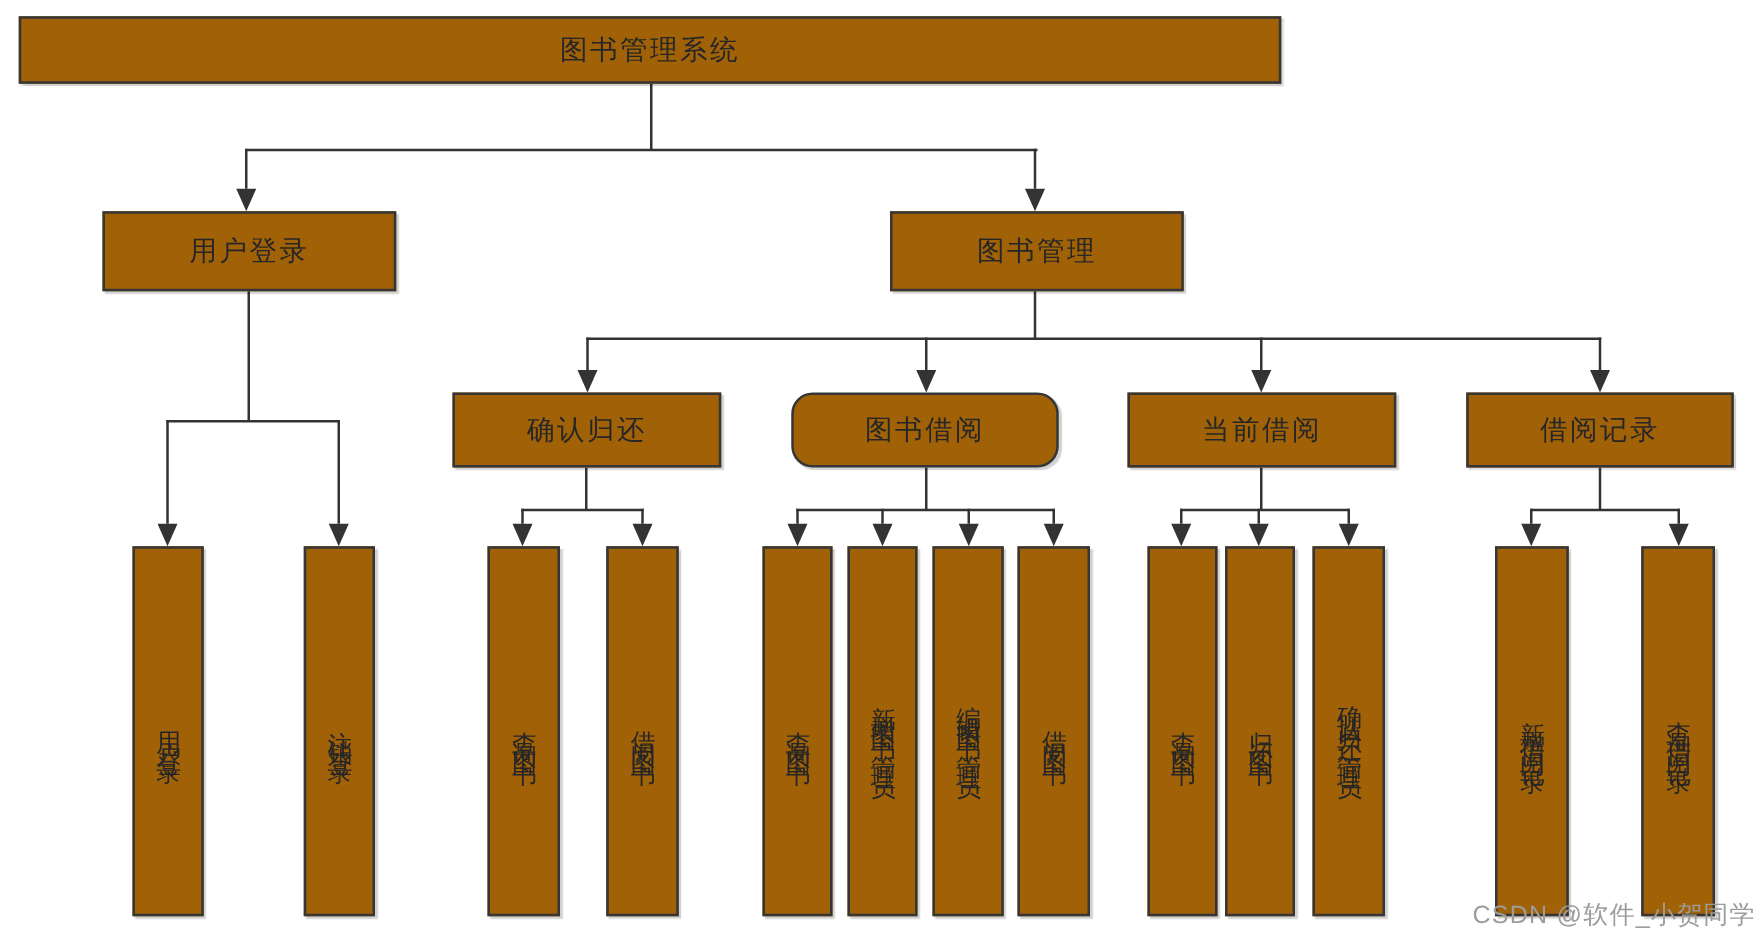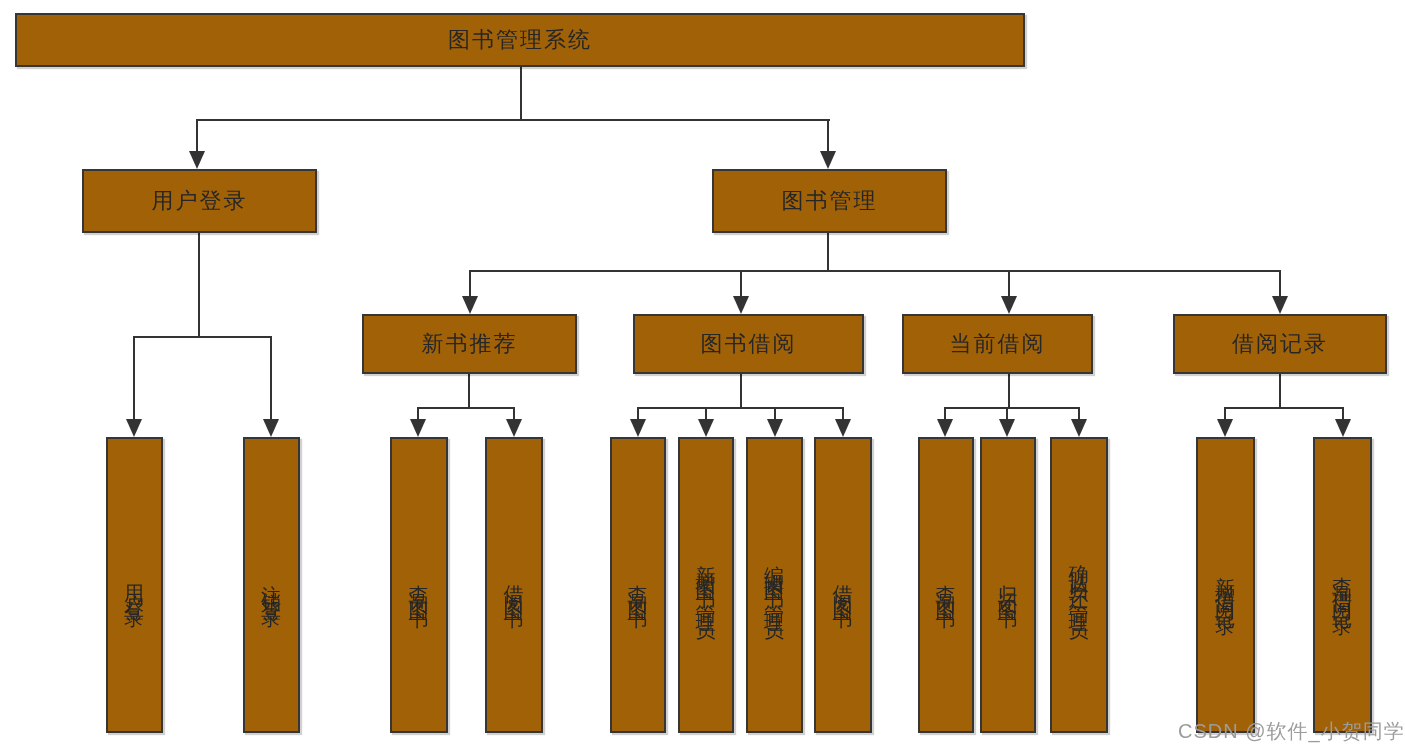--- a/index.html
+++ b/index.html
@@ -108,26 +108,26 @@
   <div class="vl" style="left:469px; top:270px; height:26px;"></div>
   <div class="tri" style="left:462px; top:296px;"></div>
   <div class="vl" style="left:740px; top:270px; height:26px;"></div>
   <div class="tri" style="left:733px; top:296px;"></div>
   <div class="vl" style="left:1008px; top:270px; height:26px;"></div>
   <div class="tri" style="left:1001px; top:296px;"></div>
   <div class="vl" style="left:1279px; top:270px; height:26px;"></div>
   <div class="tri" style="left:1272px; top:296px;"></div>
 
   <div class="box" style="left:362px; top:314px; width:215px; height:60px;">
-    <span class="hlabel">新书推荐</span>
-  </div>
-  <div class="box" style="left:633px; top:314px; width:231px; height:60px;">
+    <span class="hlabel">确认归还</span>
+  </div>
+  <div class="box" style="left:633px; top:314px; width:214px; height:60px;border-radius:17px;">
     <span class="hlabel">图书借阅</span>
   </div>
-  <div class="box" style="left:902px; top:314px; width:191px; height:60px;">
+  <div class="box" style="left:902px; top:314px; width:215px; height:60px;">
     <span class="hlabel">当前借阅</span>
   </div>
   <div class="box" style="left:1173px; top:314px; width:214px; height:60px;">
     <span class="hlabel">借阅记录</span>
   </div>
 
   <div class="vl" style="left:468px; top:374px; height:34px;"></div>
   <div class="hl" style="left:417px; top:407px; width:98px;"></div>
   <div class="vl" style="left:417px; top:407px; height:12px;"></div>
   <div class="tri" style="left:410px; top:419px;"></div>

